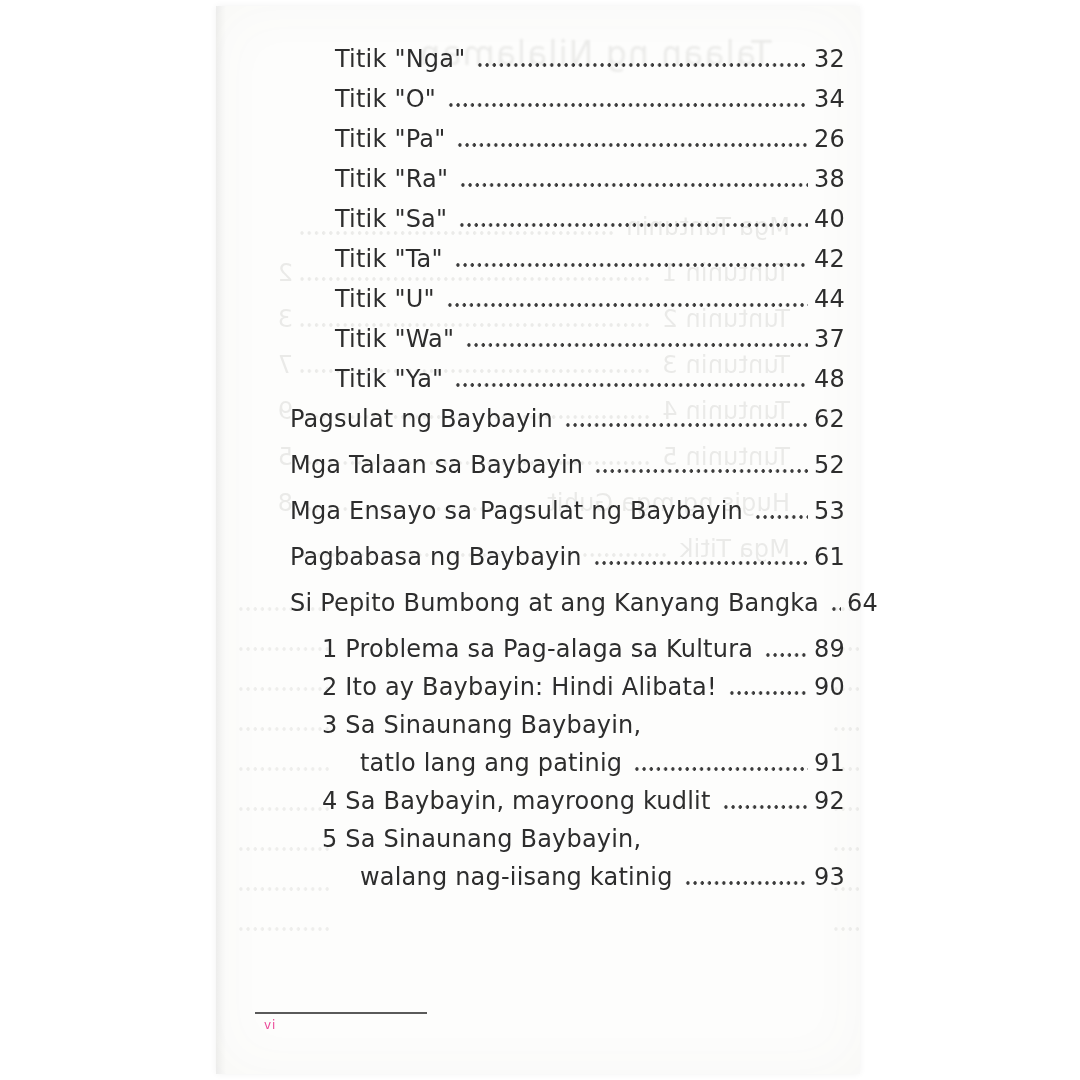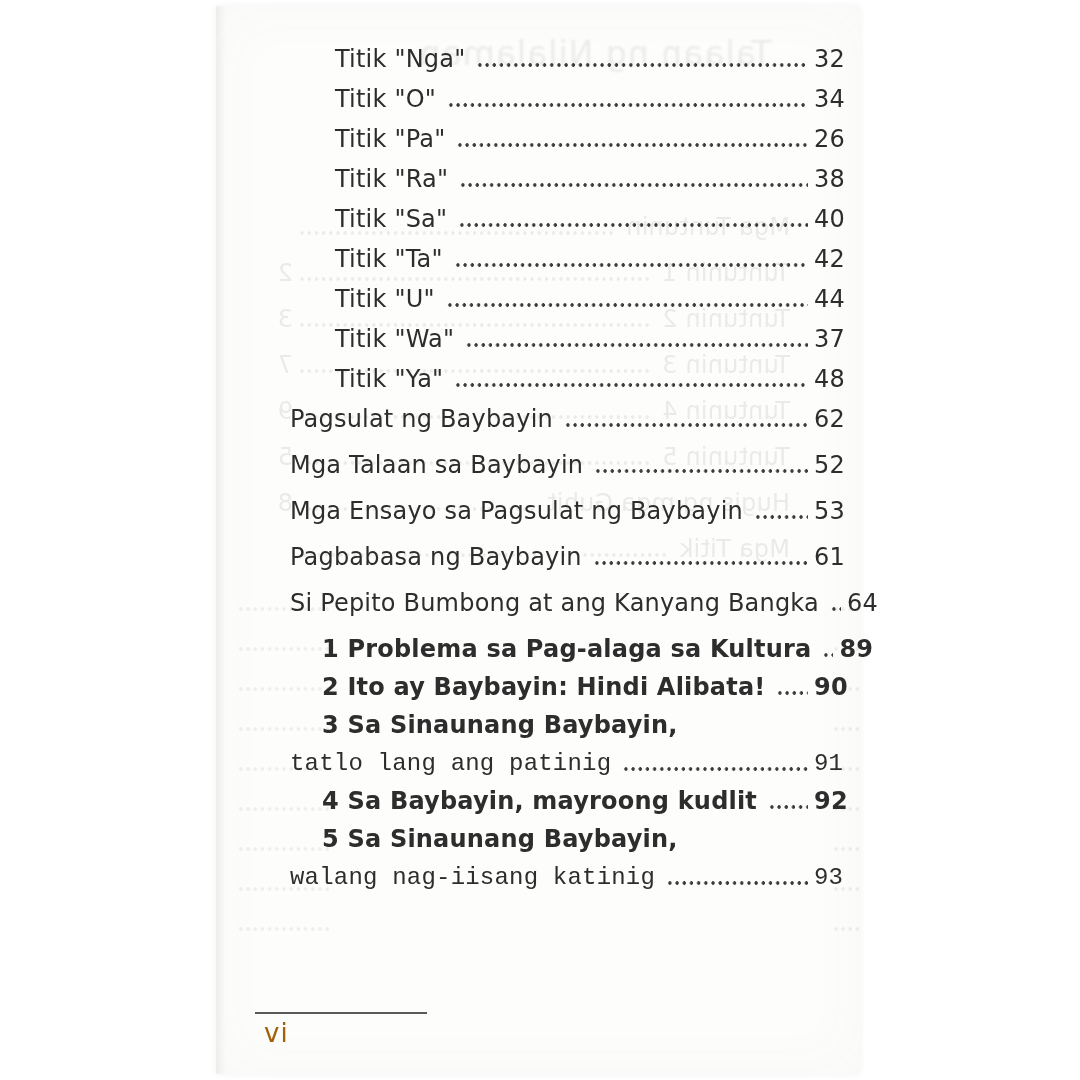--- a/index.html
+++ b/index.html
@@ -42,36 +42,36 @@
     background-size:7.2px 12px;background-repeat:repeat-x;
   }
   
   .content{position:absolute;left:290px;top:44px;width:572px;z-index:2;}
   .row{
     display:flex;align-items:flex-end;height:29px;margin-bottom:11px;
     font-size:24px;color:#2d2d2d;letter-spacing:0.2px;
   }
   .row.i0{margin-bottom:17px;}
   .row.i1{margin-left:45px;margin-bottom:11px;}
-  .row.i2{margin-left:32px;margin-bottom:9px;font-weight:bold;}
-  .row.i3{margin-bottom:9px;font-family:Liberation Mono, monospace;}
+  .row.i2{margin-left:32px;margin-bottom:9px;}
+  .row.i3{margin-left:70px;margin-bottom:9px;}
   .lab{white-space:nowrap;}
   .leader{
     flex:1;height:12px;margin:0 6px 3px 12px;min-width:10px;
     background-image:radial-gradient(circle at 3px 7px,#3b3b3b 1.6px,transparent 1.9px);
     background-size:7.2px 12px;background-repeat:repeat-x;
   }
   .pg{width:48px;flex:none;white-space:nowrap;}
   
   .footer-rule{
     position:absolute;left:255px;top:1012px;width:172px;height:0;
     border-top:2px solid #5a5a5a;z-index:2;
   }
   .footer-folio{
-    position:absolute;left:264px;top:1018px;font-size:26px;color:#a16207;z-index:2;
+    position:absolute;left:264px;top:1018px;font-size:12px;color:#ec4899;z-index:2;
     letter-spacing:1px;
   }
 </style>
 </head>
 <body>
 
 <div class="page"></div>
 <div class="page-edge-left"></div>
 
 <div class="ghost-layer">

